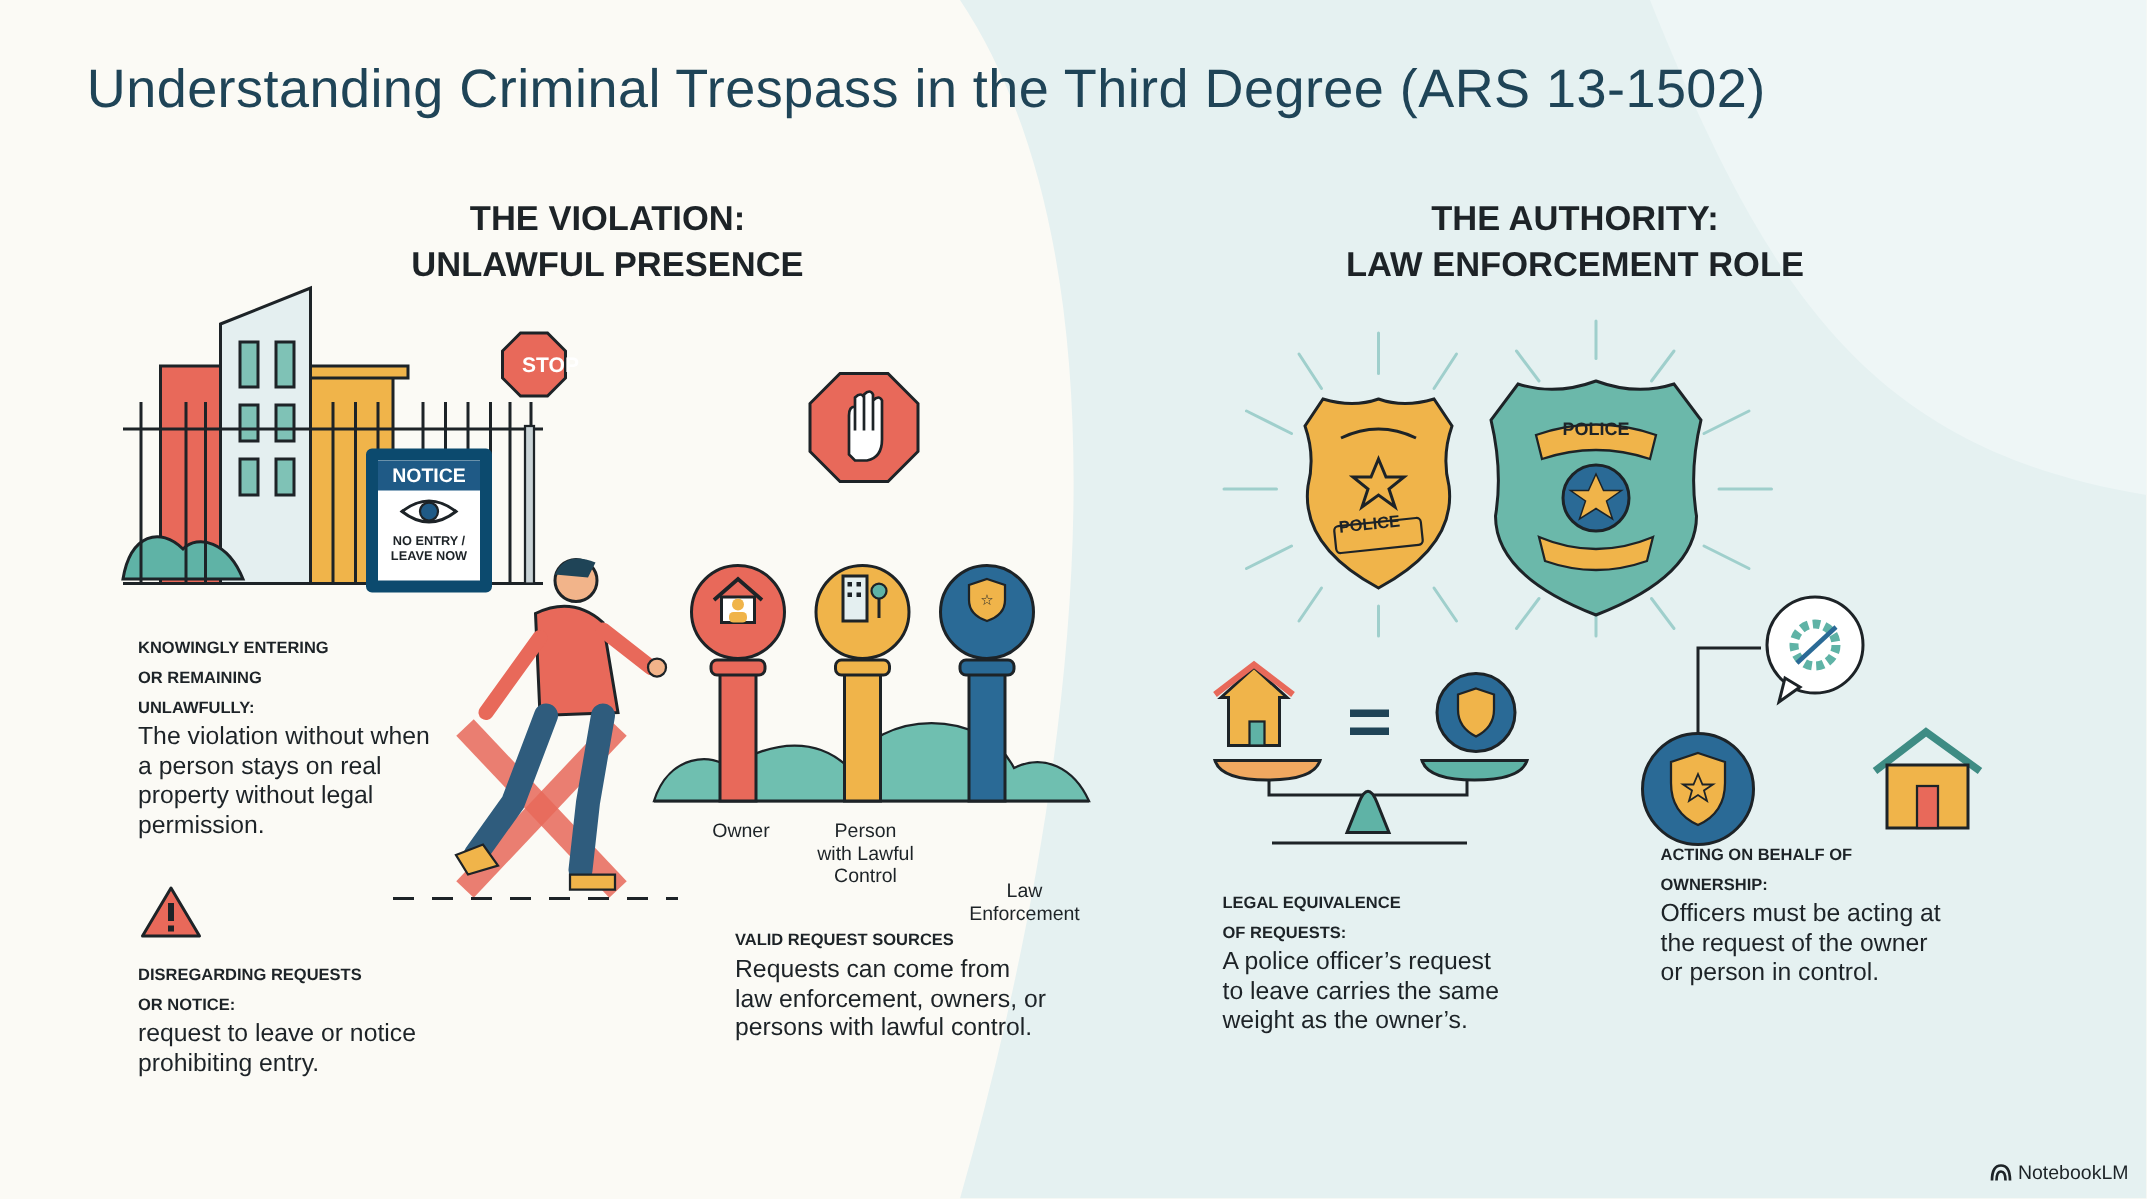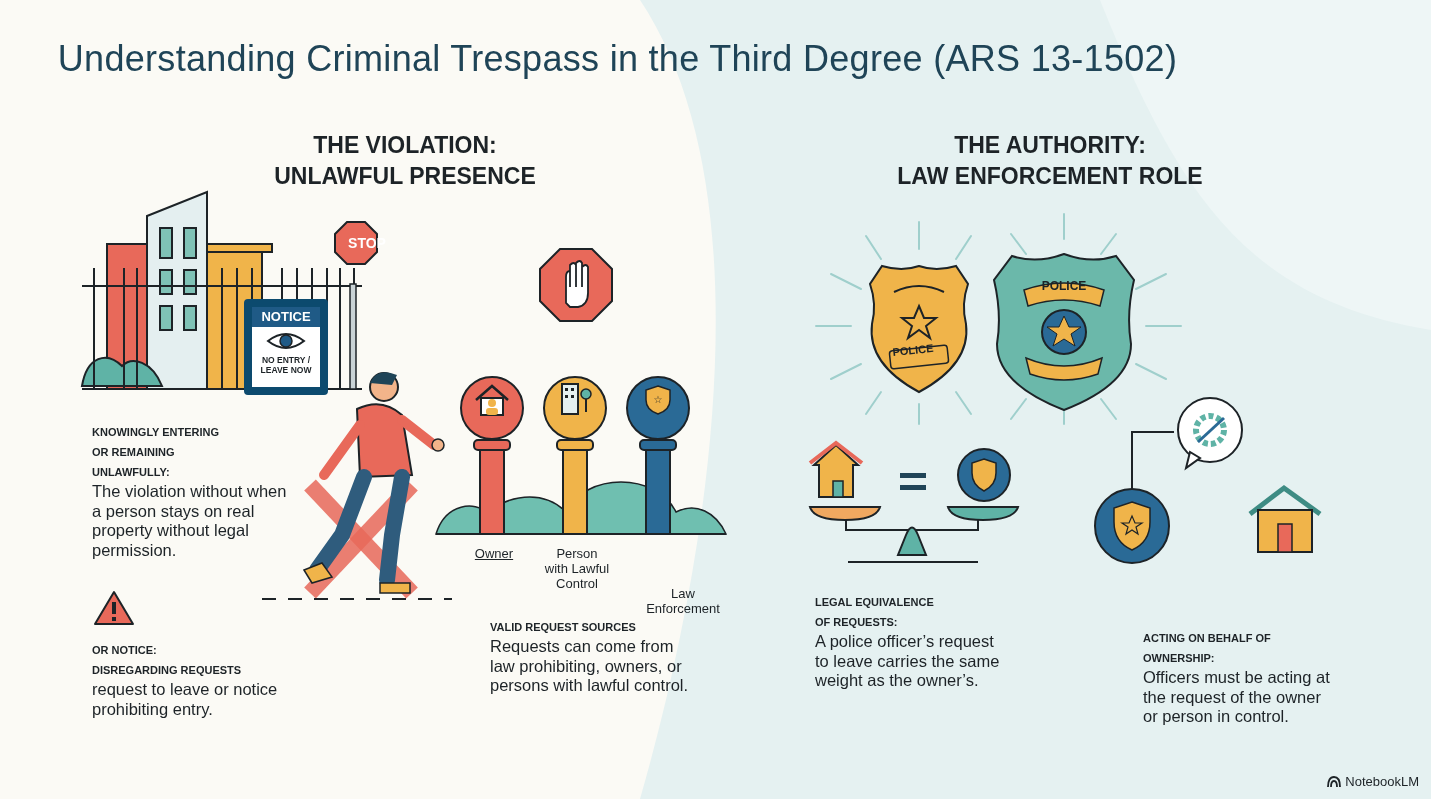--- a/index.html
+++ b/index.html
@@ -98,22 +98,22 @@
   <div class="label-b">permission.</div>
 </div>
 
 <svg style="left:93px;top:590px;" width="42" height="36">
   <path d="M21 2 L40 34 L2 34 Z" fill="#e8695a" stroke="#1d2327" stroke-width="2" stroke-linejoin="round"></path>
   <rect x="19" y="12" width="4" height="12" fill="#1d2327"></rect>
   <rect x="19" y="27" width="4" height="4" fill="#1d2327"></rect>
 </svg>
 
 <div class="block" style="left:92px;top:640px;width:320px;">
+  <div class="label-h">DISREGARDING REQUESTS</div>
   <div class="label-h">OR NOTICE:</div>
-  <div class="label-h">DISREGARDING REQUESTS</div>
   <div class="label-b">request to leave or notice</div>
   <div class="label-b">prohibiting entry.</div>
 </div>
 
 <svg style="left:538px;top:247px;" width="76" height="76">
   <polygon points="22,2 54,2 74,22 74,54 54,74 22,74 2,54 2,22" fill="#e8695a" stroke="#1d2327" stroke-width="2"></polygon>
   <path d="M28 56 L28 30 Q28 24 32 24 L32 40 L32 18 Q36 14 38 18 L38 40 L38 16 Q42 12 44 16 L44 40 L44 20 Q48 16 50 20 L50 46 Q50 58 40 60 L32 60 Z" fill="#fff" stroke="#1d2327" stroke-width="1.8"></path>
 </svg>
 
 <svg style="left:436px;top:362px;" width="290" height="180">
@@ -147,37 +147,37 @@
       <rect x="11" y="13" width="3" height="3"></rect>
     </g>
   <circle cx="26" cy="12" r="5" fill="#5fb3a6" stroke="#1d2327" stroke-width="1.5"></circle>
   <line x1="26" y1="17" x2="26" y2="30" stroke="#1d2327" stroke-width="2"></line>
 </svg>
 <svg style="left:644px;top:384px;" width="28" height="32">
   <path d="M14 2 L26 6 L26 16 Q26 26 14 30 Q2 26 2 16 L2 6 Z" fill="#f0b44a" stroke="#1d2327" stroke-width="1.5"></path>
   <text x="14" y="19" text-anchor="middle" font-size="10" fill="#1d2327">☆</text>
 </svg>
 
-<div class="pill-label" style="left:462px;top:546px;width:64px;text-decoration:underline;">
+<div class="pill-label" style="left:462px;top:546px;width:64px;">
   <div>Owner</div>
 </div>
 <div class="pill-label" style="left:535px;top:546px;width:84px;">
   <div>Person</div>
   <div>with Lawful</div>
   <div>Control</div>
 </div>
 <div class="pill-label" style="left:639px;top:546px;width:88px;margin-top:40px;">
   <div>Law</div>
   <div>Enforcement</div>
 </div>
 
 <div class="block" style="left:490px;top:617px;width:260px;">
   <div class="label-h">VALID REQUEST SOURCES</div>
   <div class="label-b">Requests can come from</div>
-  <div class="label-b">law prohibiting, owners, or</div>
+  <div class="label-b">law enforcement, owners, or</div>
   <div class="label-b">persons with lawful control.</div>
 </div>
 
 <div class="sec-title" style="left:840px;top:130px;width:420px;">
   <div>THE AUTHORITY:</div>
   <div>LAW ENFORCEMENT ROLE</div>
 </div>
 
 <svg style="left:806px;top:214px;" width="380" height="210">
   <g stroke="#9fcfcc" stroke-width="2" stroke-linecap="round">
@@ -243,21 +243,21 @@
 </svg>
 
 <div class="block" style="left:815px;top:592px;width:260px;">
   <div class="label-h">LEGAL EQUIVALENCE</div>
   <div class="label-h">OF REQUESTS:</div>
   <div class="label-b">A police officer’s request</div>
   <div class="label-b">to leave carries the same</div>
   <div class="label-b">weight as the owner’s.</div>
 </div>
 
-<div class="block" style="left:1107px;top:628px;width:260px;margin-left:36px;">
+<div class="block" style="left:1107px;top:560px;width:260px;">
   <div class="label-h">ACTING ON BEHALF OF</div>
   <div class="label-h">OWNERSHIP:</div>
   <div class="label-b">Officers must be acting at</div>
   <div class="label-b">the request of the owner</div>
   <div class="label-b">or person in control.</div>
 </div>
 
 <div class="brand">
   <svg style="position:relative;" width="14" height="12">
     <path d="M1 11 Q1 1 7 1 Q13 1 13 11" fill="none" stroke="#1d2327" stroke-width="1.8"></path>

